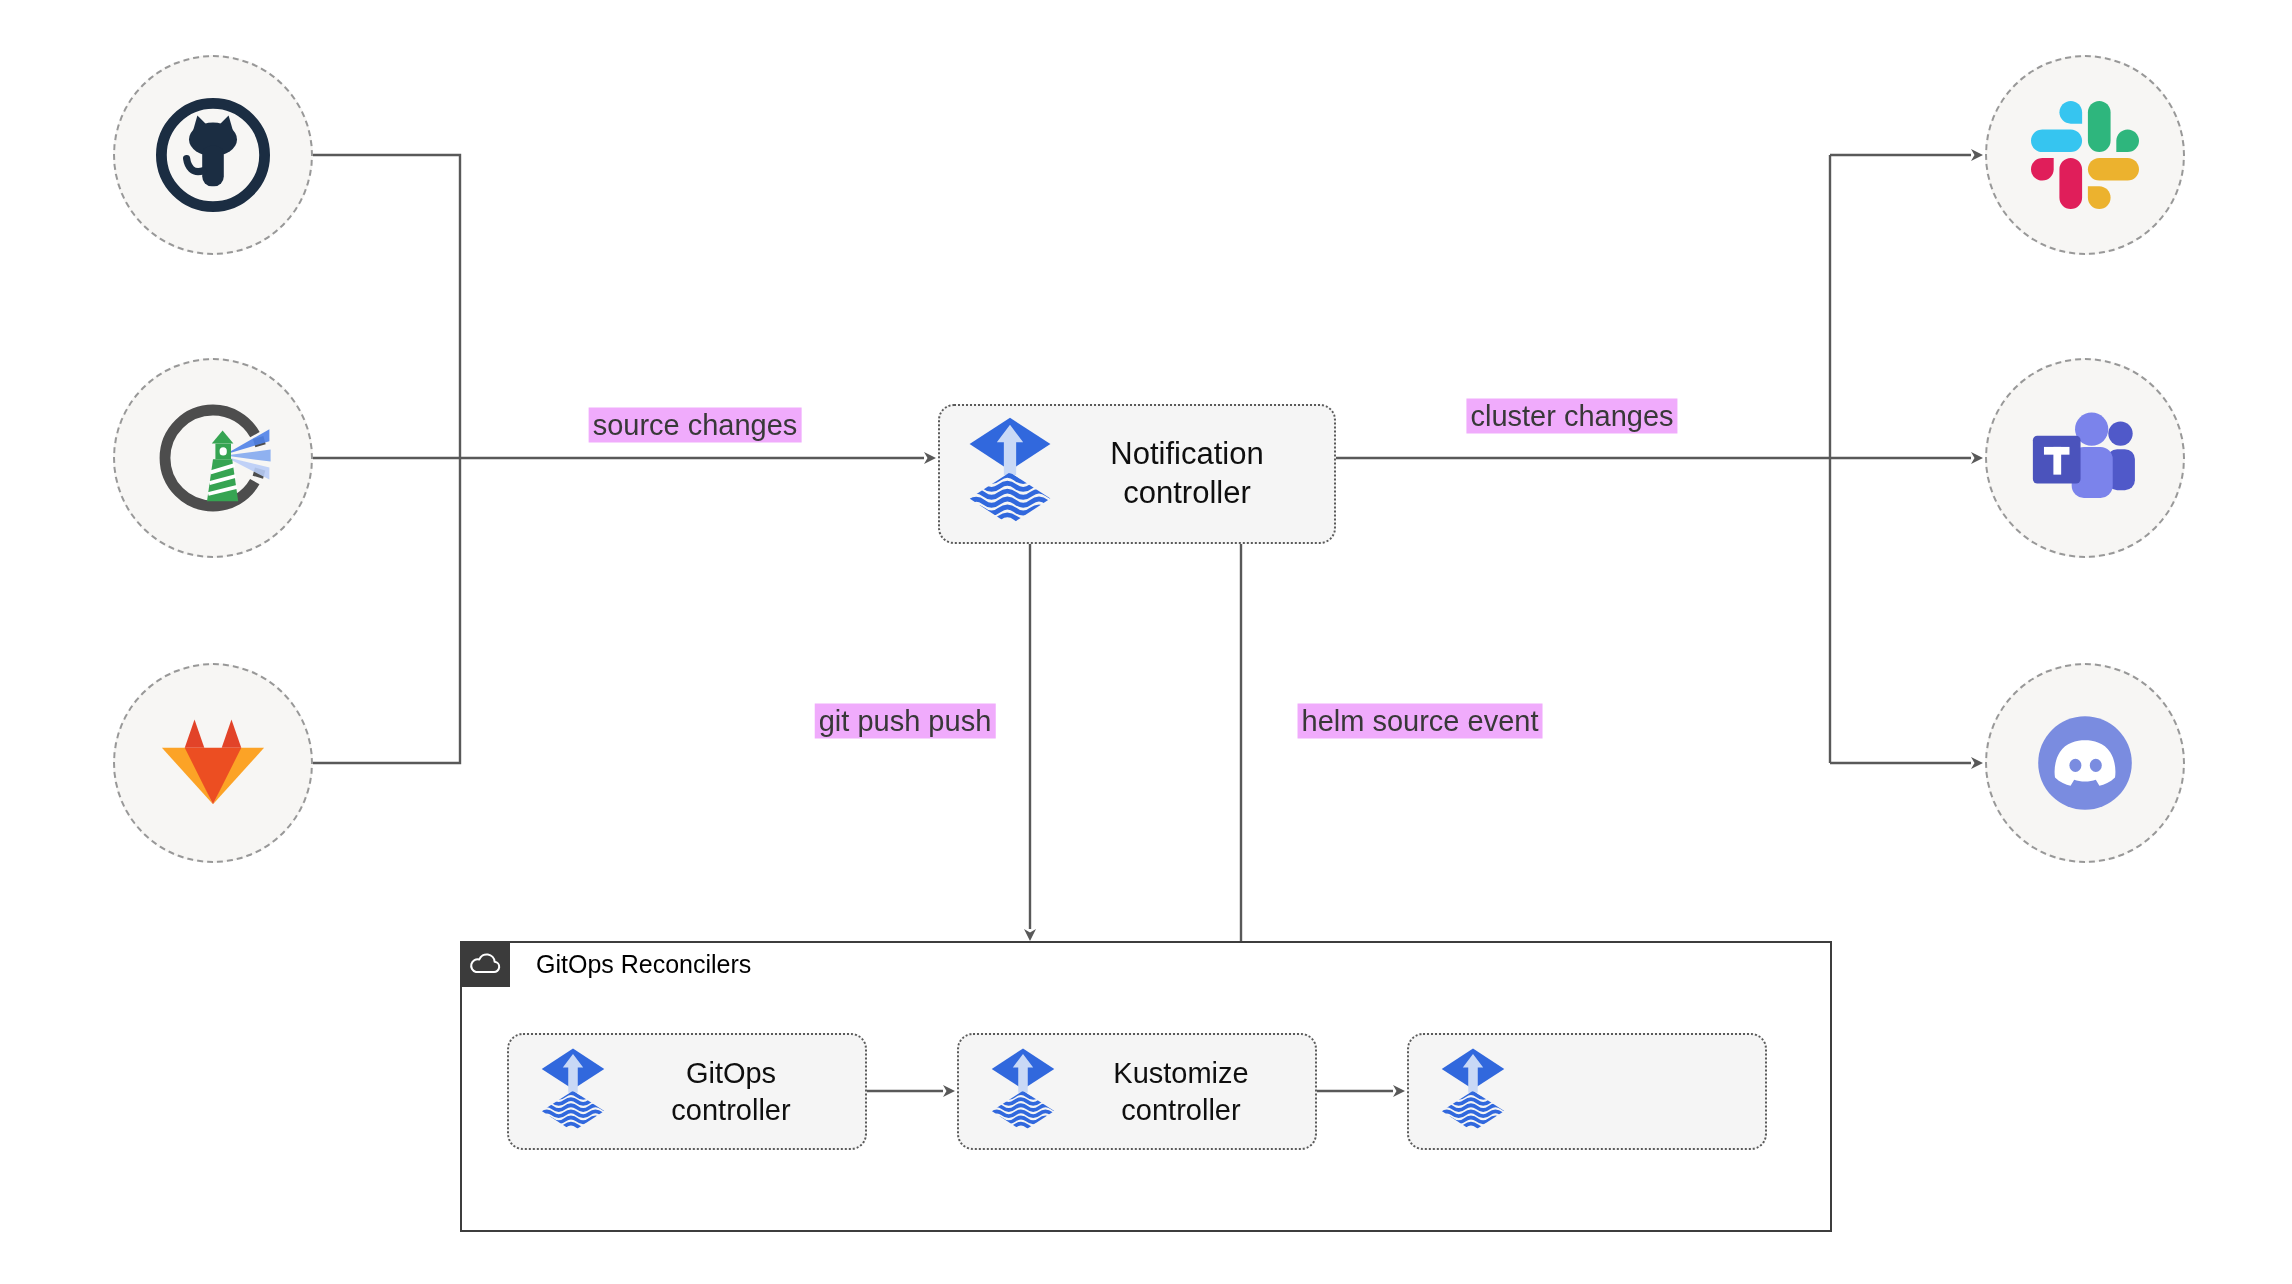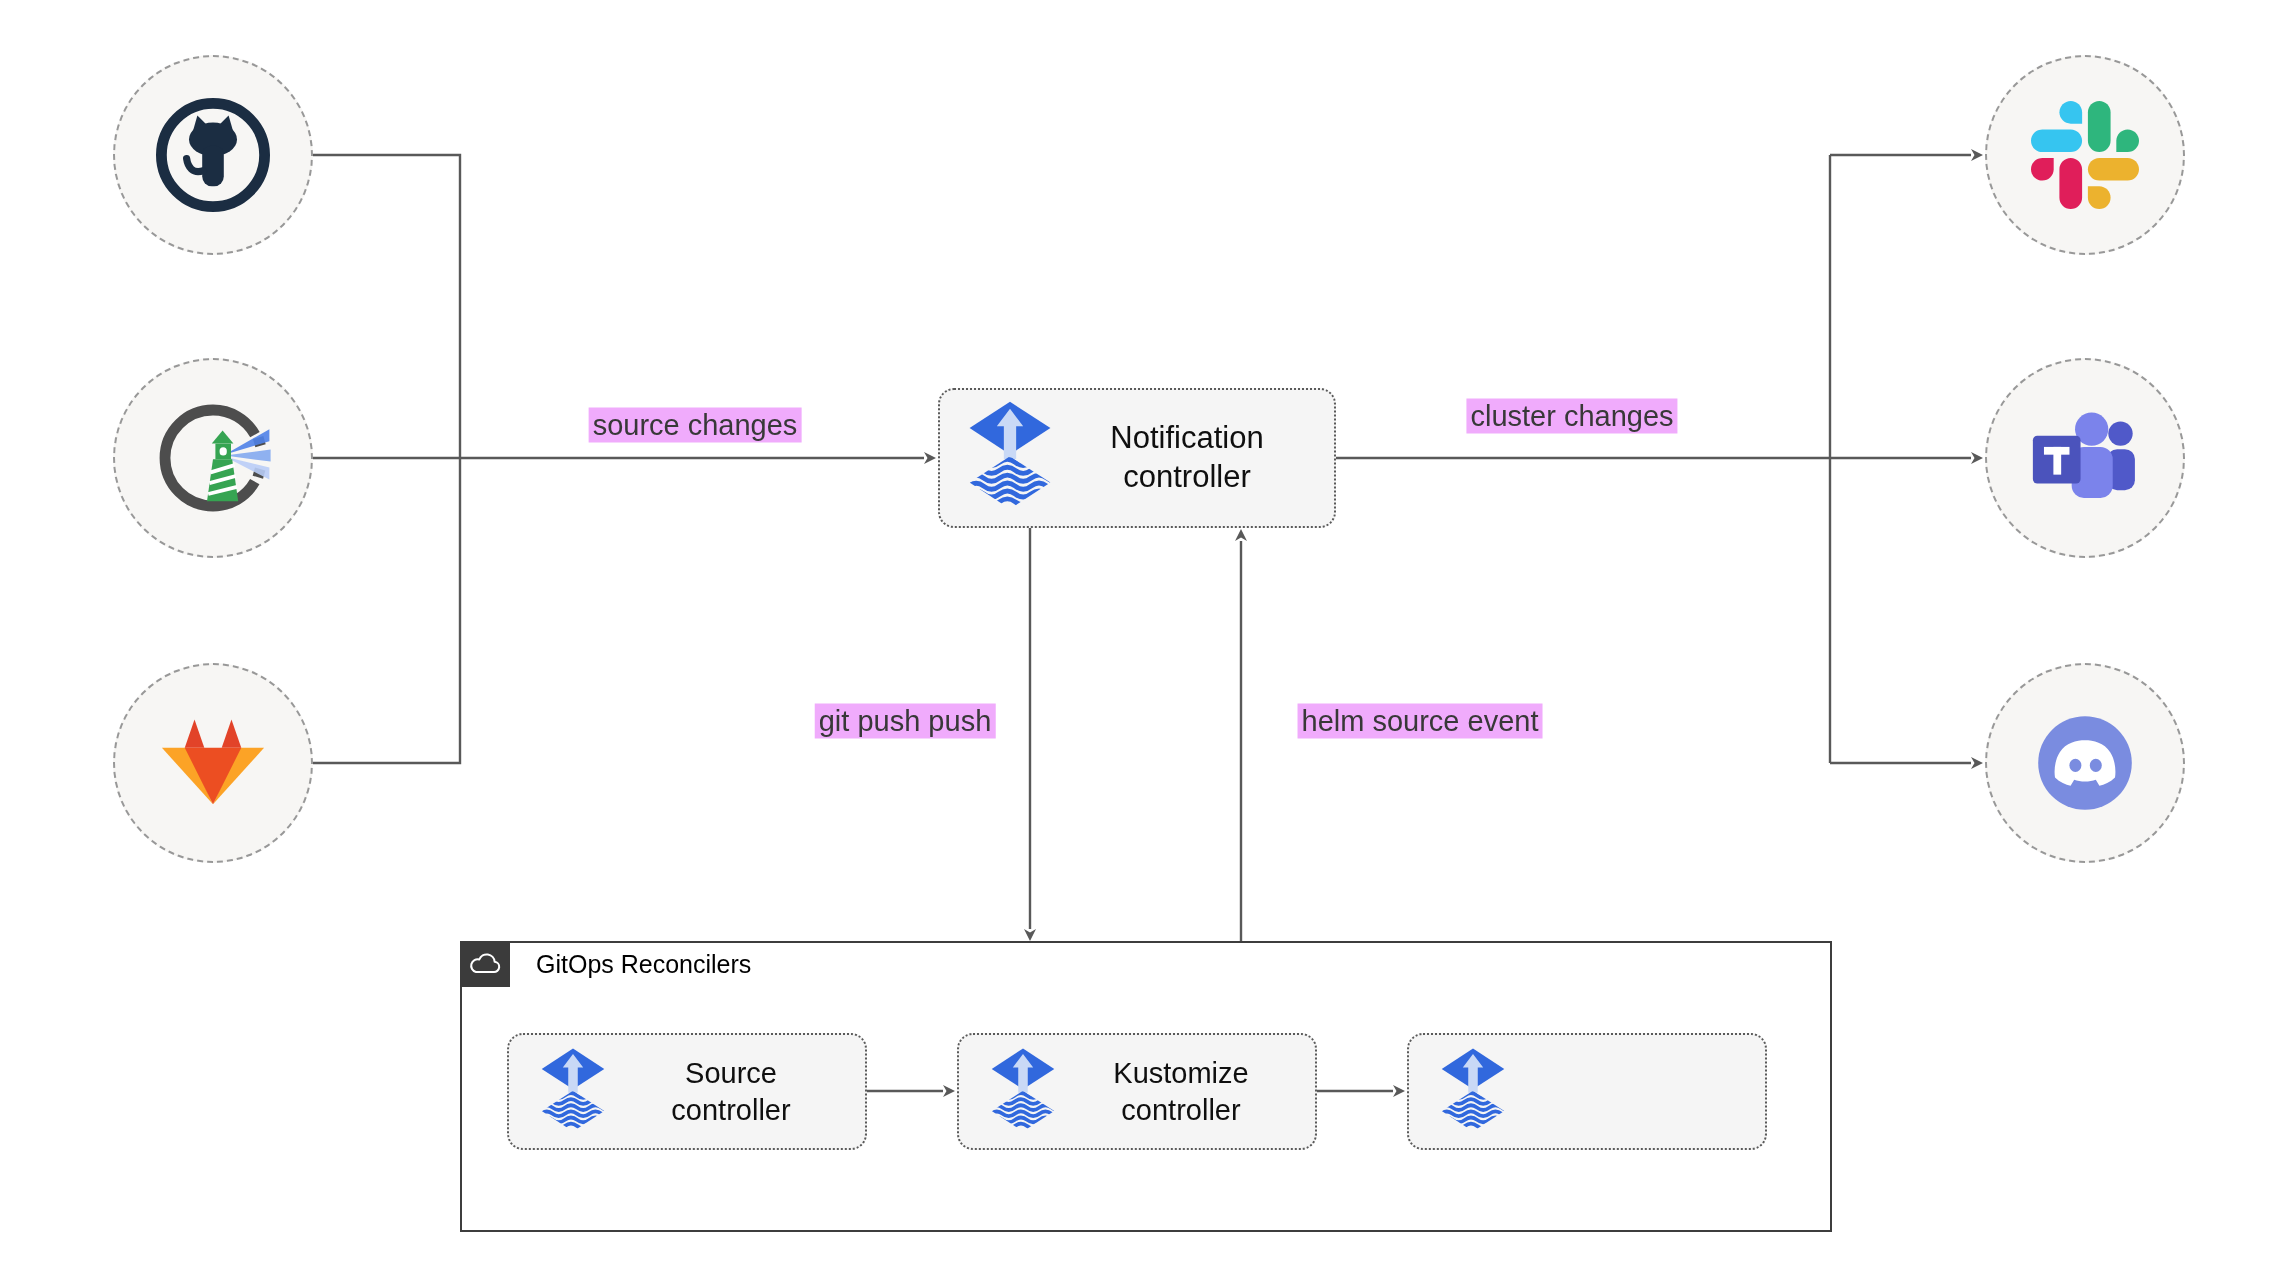--- a/index.html
+++ b/index.html
@@ -17,21 +17,21 @@
   }
 
   
   .ctrl-box{
     position:absolute;background:#f5f5f5;border:2px dotted #5a5a5a;border-radius:16px;
     box-sizing:border-box;display:flex;align-items:center;
   }
   .ctrl-box .label{
     flex:1;text-align:center;color:#0f0f0f;line-height:1.25;
   }
-  .notif{left:938px;top:388px;width:398px;height:140px;padding:0 14px 0 26px;}
+  .notif{left:938px;top:404px;width:398px;height:140px;padding:0 14px 0 26px;}
   .notif .label{font-size:31px;max-width:250px;margin:0 auto;}
   .mini{top:1033px;width:360px;height:117px;padding:0 10px 0 30px;}
   .mini .label{font-size:29px;max-width:190px;margin:0 auto;}
 
   
   .container-box{
     position:absolute;left:460px;top:941px;width:1372px;height:291px;
     background:#ffffff;border:2px solid #3d3d3d;box-sizing:border-box;
   }
   .container-badge{
@@ -189,21 +189,21 @@
 
   <div class="edge-label" style="left:695px;top:425px;">source changes</div>
   <div class="edge-label" style="left:1572px;top:416px;">cluster changes</div>
   <div class="edge-label" style="left:905px;top:721px;">git push push</div>
   <div class="edge-label" style="left:1420px;top:721px;">helm source event</div>
 
   <div class="ctrl-box mini" style="left:507px;">
     <svg width="68" height="90" viewBox="0 0 100 132">
         <use href="#flux-logo"></use>
       </svg>
-    <div class="label">Source controller</div>
+    <div class="label">GitOps controller</div>
   </div>
   <div class="ctrl-box mini" style="left:957px;justify-content:flex-end;">
     <svg width="68" height="90" viewBox="0 0 100 132">
         <use href="#flux-logo"></use>
       </svg>
     <div class="label">Kustomize controller</div>
   </div>
   <div class="ctrl-box mini" style="left:1407px;">
     <svg width="68" height="90" viewBox="0 0 100 132">
         <use href="#flux-logo"></use>

